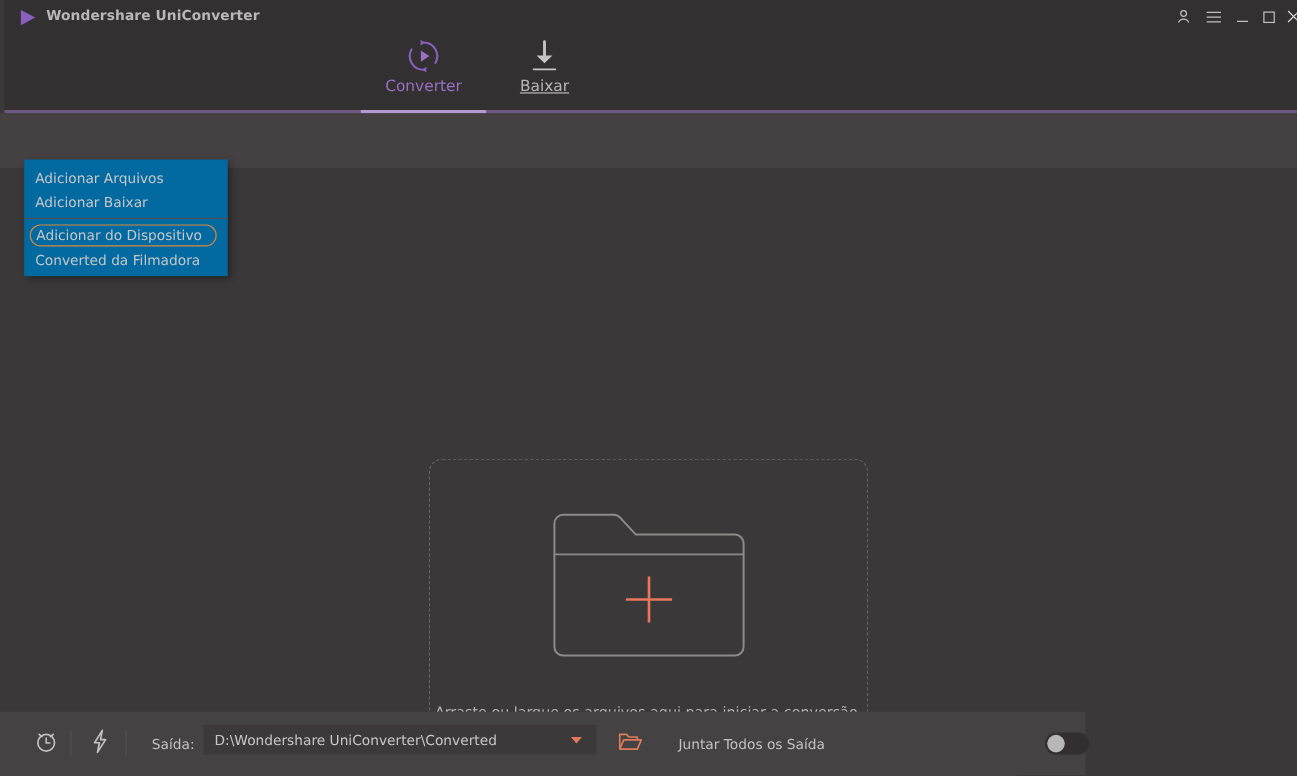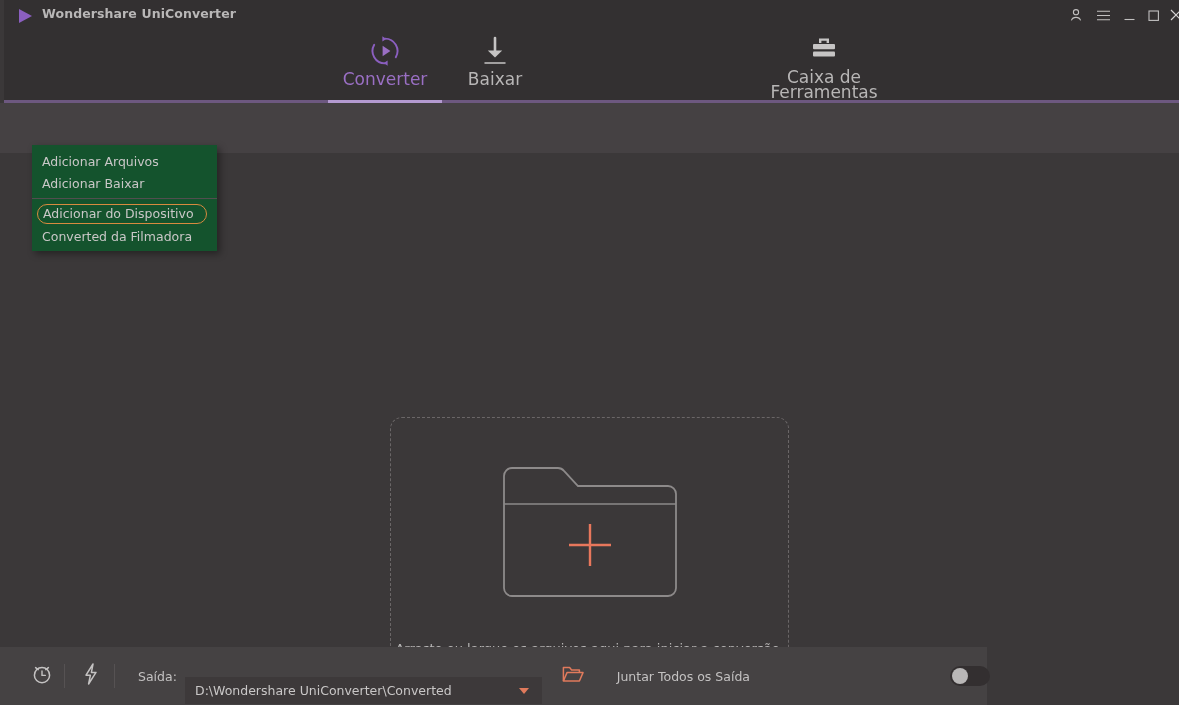--- a/index.html
+++ b/index.html
@@ -76,21 +76,21 @@
     cursor: default;
   }
   .nav-icon {
     height: 38px;
     display: flex;
     align-items: center;
     justify-content: center;
     margin-top: 2px;
   }
   .nav-label {
-    font-size: 17px;
+    font-size: 14px;
     color: #b8b6b6;
     text-align: center;
     line-height: 15px;
     margin-top: 2px;
     white-space: pre-line;
   }
   .nav-item.active .nav-label { color: #9a6fc4; }
 
   .nav-underline {
     position: absolute;
@@ -191,23 +191,23 @@
     margin-left: 11px;
   }
   .format-select .caret {
     position: absolute;
     right: 13px;
   }
 
   
   .dropdown {
     position: absolute;
-    left: 32px; top: 145px;
+    left: 22px; top: 145px;
     width: 185px;
-    background: #14532d;
+    background: #0369a1;
     box-shadow: 3px 3px 7px rgba(0,0,0,0.38);
     padding: 5px 0 4px 0;
     z-index: 40;
   }
   .menu-item {
     height: 22px;
     display: flex;
     align-items: center;
     padding-left: 10px;
     font-size: 12.5px;
@@ -386,44 +386,33 @@
           <path d="M17 4.6 a12.4 12.4 0 0 1 10.8 18.6" fill="none" stroke="#8b5fc0" stroke-width="1.9" stroke-linecap="round"></path>
           <path d="M17 29.4 a12.4 12.4 0 0 1 -10.8 -18.6" fill="none" stroke="#8b5fc0" stroke-width="1.9" stroke-linecap="round"></path>
           <path d="M14.4 2.2 L18.2 4.9 L14.4 7.4 Z" fill="#8b5fc0"></path>
           <path d="M19.6 31.8 L15.8 29.1 L19.6 26.6 Z" fill="#8b5fc0"></path>
           <path d="M14.6 11.8 L22.4 17 L14.6 22.2 Z" fill="#9a6fc4"></path>
         </svg>
       </div>
       <div class="nav-label">Converter</div>
     </div>
 
-    <div class="nav-item" style="left:455px;width:72px;">
+    <div class="nav-item" style="left:455px;width:72px;text-decoration:underline;">
       <div class="nav-icon">
         <svg width="30" height="32" viewBox="0 0 30 32">
           <path d="M15 3 V20" stroke="#c6c4c4" stroke-width="2.6" stroke-linecap="round"></path>
           <path d="M7.8 15.4 L15 22.6 L22.2 15.4 Z" fill="#c6c4c4"></path>
           <path d="M5 28 H25" stroke="#c6c4c4" stroke-width="1.5" stroke-linecap="round"></path>
         </svg>
       </div>
       <div class="nav-label">Baixar</div>
     </div>
 
 
 
-    <div class="nav-item" style="left:770px;width:100px;">
-      <div class="nav-icon">
-        <svg width="32" height="32" viewBox="0 0 32 32">
-          <path d="M11 4.5 H21 V9 H18.6 V6.8 H13.4 V9 H11 Z" fill="#c6c4c4"></path>
-          <rect x="5" y="10" width="22" height="5.2" rx="1" fill="#c6c4c4"></rect>
-          <rect x="5" y="17.4" width="22" height="5.2" rx="1" fill="#c6c4c4"></rect>
-        </svg>
-      </div>
-      <div class="nav-label">Caixa de
-Ferramentas</div>
-    </div>
   </div>
 
   <div class="nav-underline"></div>
   <div class="nav-underline-active" style="left:324px;width:114px;"></div>
 </div>
 
 <div class="toolbar">
 
   <div class="tb-add">
     <span>
@@ -501,21 +490,21 @@
 
   <div class="bb-icon" style="left:82px;">
     <svg width="18" height="24" viewBox="0 0 18 24">
       <path d="M11 2 L4 13.2 H8.4 L6.6 22 L14 10.4 H9.4 Z" fill="none" stroke="#c4c2c2" stroke-width="1.5" stroke-linejoin="round"></path>
     </svg>
   </div>
   <div class="bb-divider" style="left:114px;"></div>
 
   <div class="saida-label">Saída:</div>
 
-  <div class="path-field" style="top:12px;margin-top:18px;">
+  <div class="path-field" style="top:12px;">
     <span class="pf-text">D:\Wondershare UniConverter\Converted</span>
     <span class="caret"></span>
   </div>
 
   <div class="bb-icon" style="left:562px;">
     <svg width="22" height="20" viewBox="0 0 22 20">
       <path d="M1.4 17 V3.6 H7.6 L9.6 6 H17.4 V8.4" fill="none" stroke="#e07a5c" stroke-width="1.5" stroke-linejoin="round"></path>
       <path d="M1.4 17 L5 8.6 H21 L17.4 17 Z" fill="none" stroke="#e07a5c" stroke-width="1.5" stroke-linejoin="round"></path>
     </svg>
   </div>

